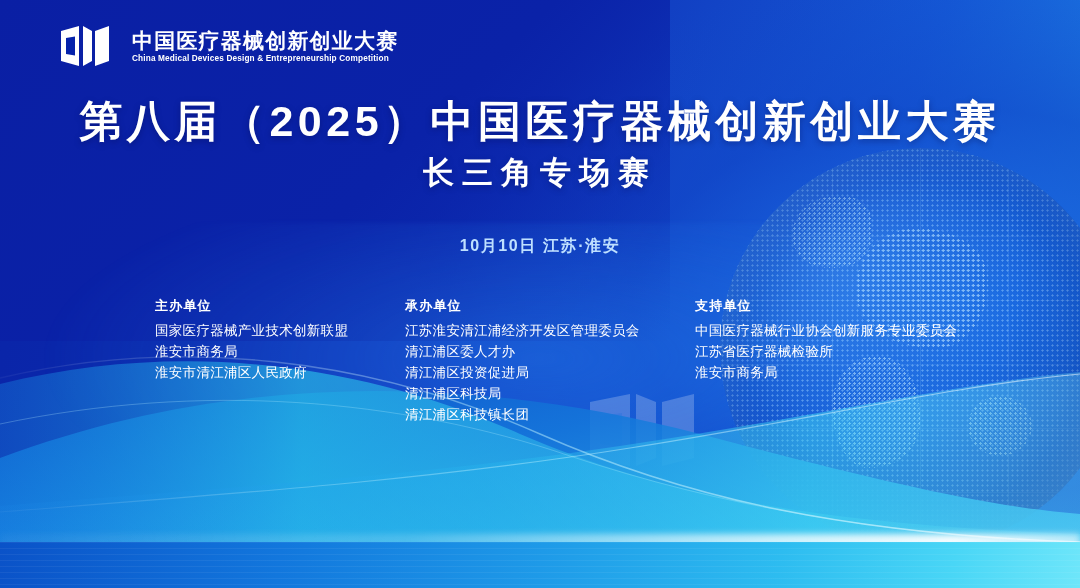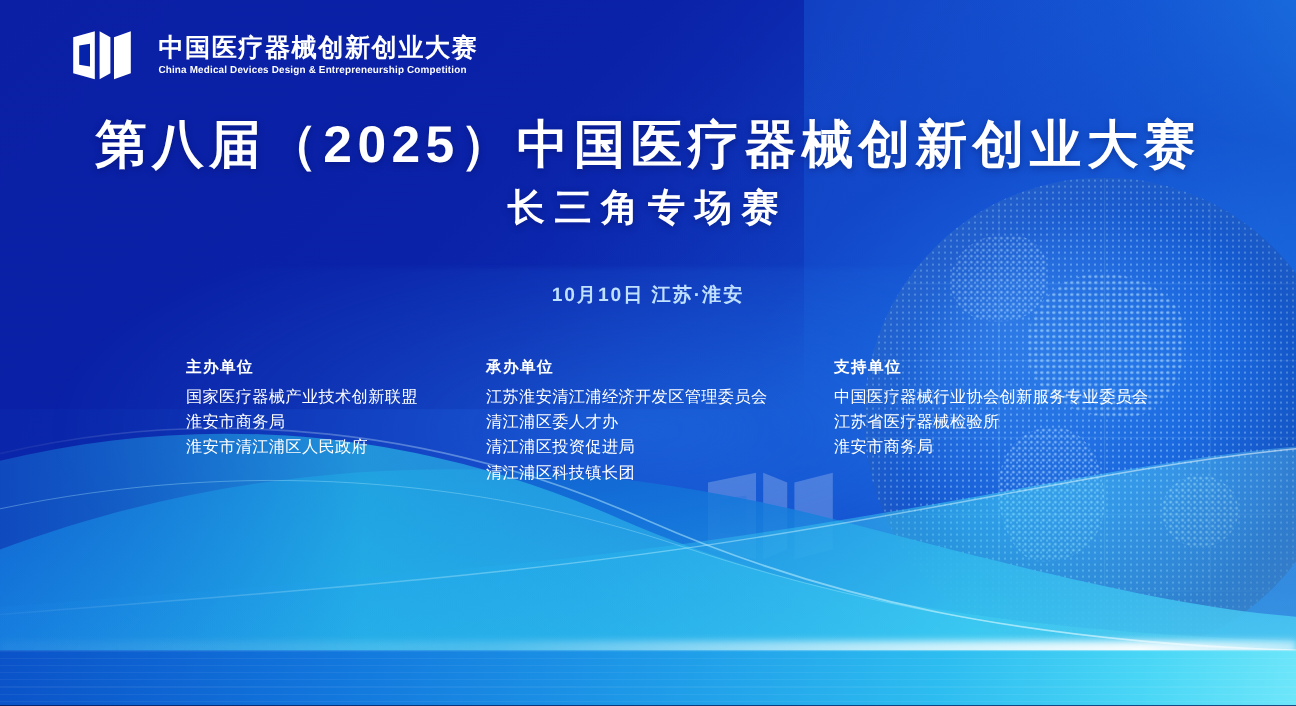--- a/index.html
+++ b/index.html
@@ -304,20 +304,21 @@
       <div class="org-item">国家医疗器械产业技术创新联盟</div>
       <div class="org-item">淮安市商务局</div>
       <div class="org-item">淮安市清江浦区人民政府</div>
     </div>
 
     <div class="org-col c2">
       <div class="org-title">承办单位</div>
       <div class="org-item">江苏淮安清江浦经济开发区管理委员会</div>
       <div class="org-item">清江浦区委人才办</div>
       <div class="org-item">清江浦区投资促进局</div>
+      <div class="org-item">清江浦区科技局</div>
       <div class="org-item">清江浦区科技镇长团</div>
     </div>
 
     <div class="org-col c3">
       <div class="org-title">支持单位</div>
       <div class="org-item">中国医疗器械行业协会创新服务专业委员会</div>
       <div class="org-item">江苏省医疗器械检验所</div>
       <div class="org-item">淮安市商务局</div>
     </div>
 

